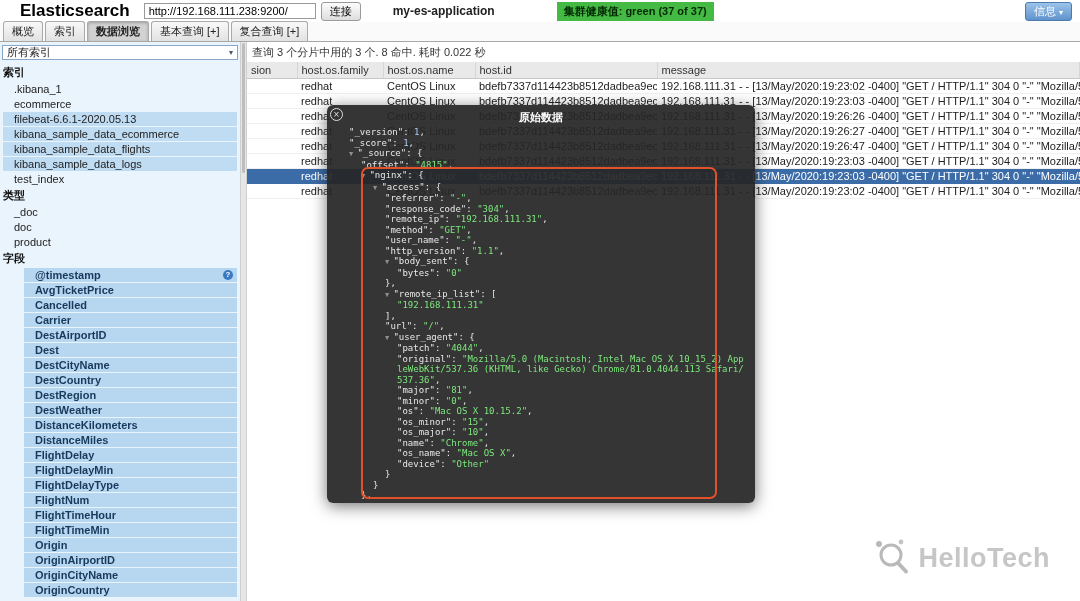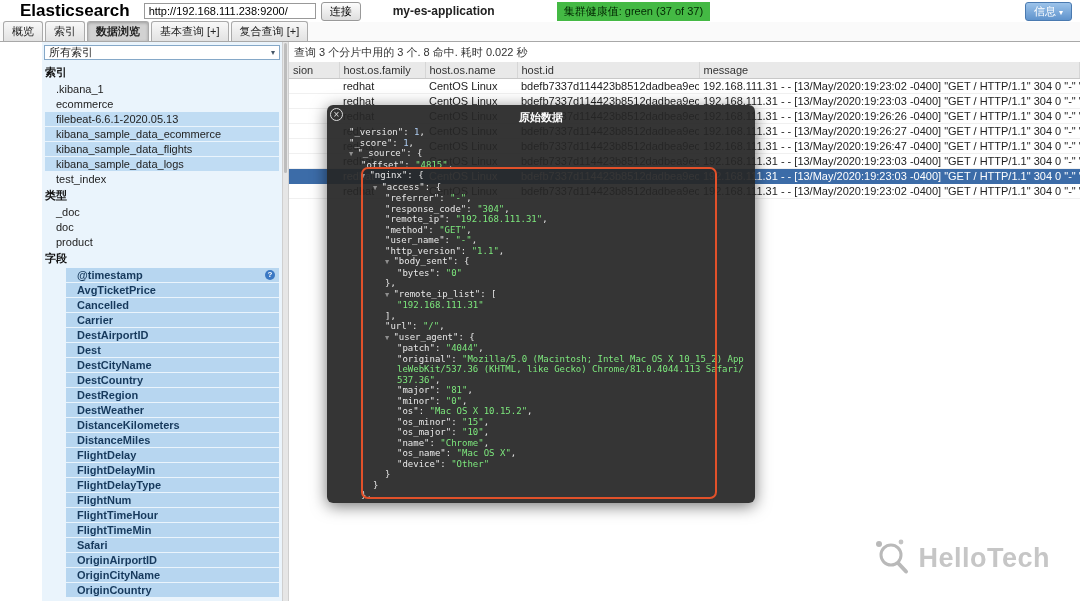--- a/index.html
+++ b/index.html
@@ -9,33 +9,33 @@
     background:#fff; font-family:"Liberation Sans", sans-serif; color:#222;
   }
 
   
   .topbar { height:22px; display:flex; align-items:center; padding:0 4px; background:#fff;margin-left:16px; }
   .logo { font-size:17px; font-weight:bold; color:#000; letter-spacing:0; margin-right:14px; }
   .url-input { width:172px; height:16px; font:11px "Liberation Sans",sans-serif; border:1px solid #999; padding:0 4px; }
   .btn { font:11px "Liberation Sans",sans-serif; border:1px solid #999; border-radius:3px;
          background:linear-gradient(#fcfcfc,#dedede); padding:1px 8px; margin-left:5px; cursor:pointer; }
   .app-name { font-size:12px; font-weight:bold; margin-left:32px; }
-  .health { margin-left:62px; font-size:11px; font-weight:normal; color:#032903; padding:2px 7px; background:#44b944; }
+  .health { margin-left:62px; font-size:11px; font-weight:bold; color:#032903; padding:2px 7px; background:#44b944; }
   .info-btn { margin-left:auto; margin-right:4px; font-size:11px; color:#fff; border:1px solid #4a7ab0; border-radius:3px;
               background:linear-gradient(#9cc3ea,#5f93cc); padding:1px 8px; cursor:pointer; }
   .info-btn .caret { font-size:8px; margin-left:3px; }
 
   
   .tabs { height:20px; display:flex; align-items:flex-end; padding:0 3px; border-bottom:1px solid #a8a8a8; background:#fafafa; }
   .tab { font-size:11px; border:1px solid #aaa; border-bottom:none; border-radius:3px 3px 0 0;
          background:linear-gradient(#f8f8f8,#e2e2e2); padding:2px 8px; margin-right:2px; cursor:pointer; }
   .tab.active { background:#d2d2d2; box-shadow:inset 0 1px 3px rgba(0,0,0,.25); font-weight:bold; }
 
   
-  .content { display:flex; height:559px;padding-left:42px; }
+  .content { display:flex; height:559px; }
 
   
   .sidebar { width:240px; background:#eaf4fc; font-size:11px; overflow:hidden; padding-top:2px; }
   .sb-select { margin:1px 2px 3px 2px; background:#fff; border:1px solid #85a8c8; height:15px; line-height:13px;
                padding:0 4px; display:flex; justify-content:space-between; cursor:pointer; }
   .sb-select .arrow { color:#456; font-size:8px; }
   .sb-head { font-weight:bold; color:#111; padding:2px 4px 1px 3px; }
   .sb-item { height:14px; line-height:14px; padding:0 4px 0 11px; margin:1px 3px 0 3px; white-space:nowrap;
              overflow:hidden; position:relative; cursor:pointer; }
   .sb-item.hl { background:#c0dcf3; }
@@ -138,21 +138,21 @@
         <div class="sb-item field"><span>DestRegion</span></div>
         <div class="sb-item field"><span>DestWeather</span></div>
         <div class="sb-item field"><span>DistanceKilometers</span></div>
         <div class="sb-item field"><span>DistanceMiles</span></div>
         <div class="sb-item field"><span>FlightDelay</span></div>
         <div class="sb-item field"><span>FlightDelayMin</span></div>
         <div class="sb-item field"><span>FlightDelayType</span></div>
         <div class="sb-item field"><span>FlightNum</span></div>
         <div class="sb-item field"><span>FlightTimeHour</span></div>
         <div class="sb-item field"><span>FlightTimeMin</span></div>
-        <div class="sb-item field"><span>Safari</span></div>
+        <div class="sb-item field"><span>Origin</span></div>
         <div class="sb-item field"><span>OriginAirportID</span></div>
         <div class="sb-item field"><span>OriginCityName</span></div>
         <div class="sb-item field"><span>OriginCountry</span></div>
     </aside>
 
     <div class="sb-scroll">
       <div class="sb-thumb"></div>
     </div>
 
     <main class="main">

